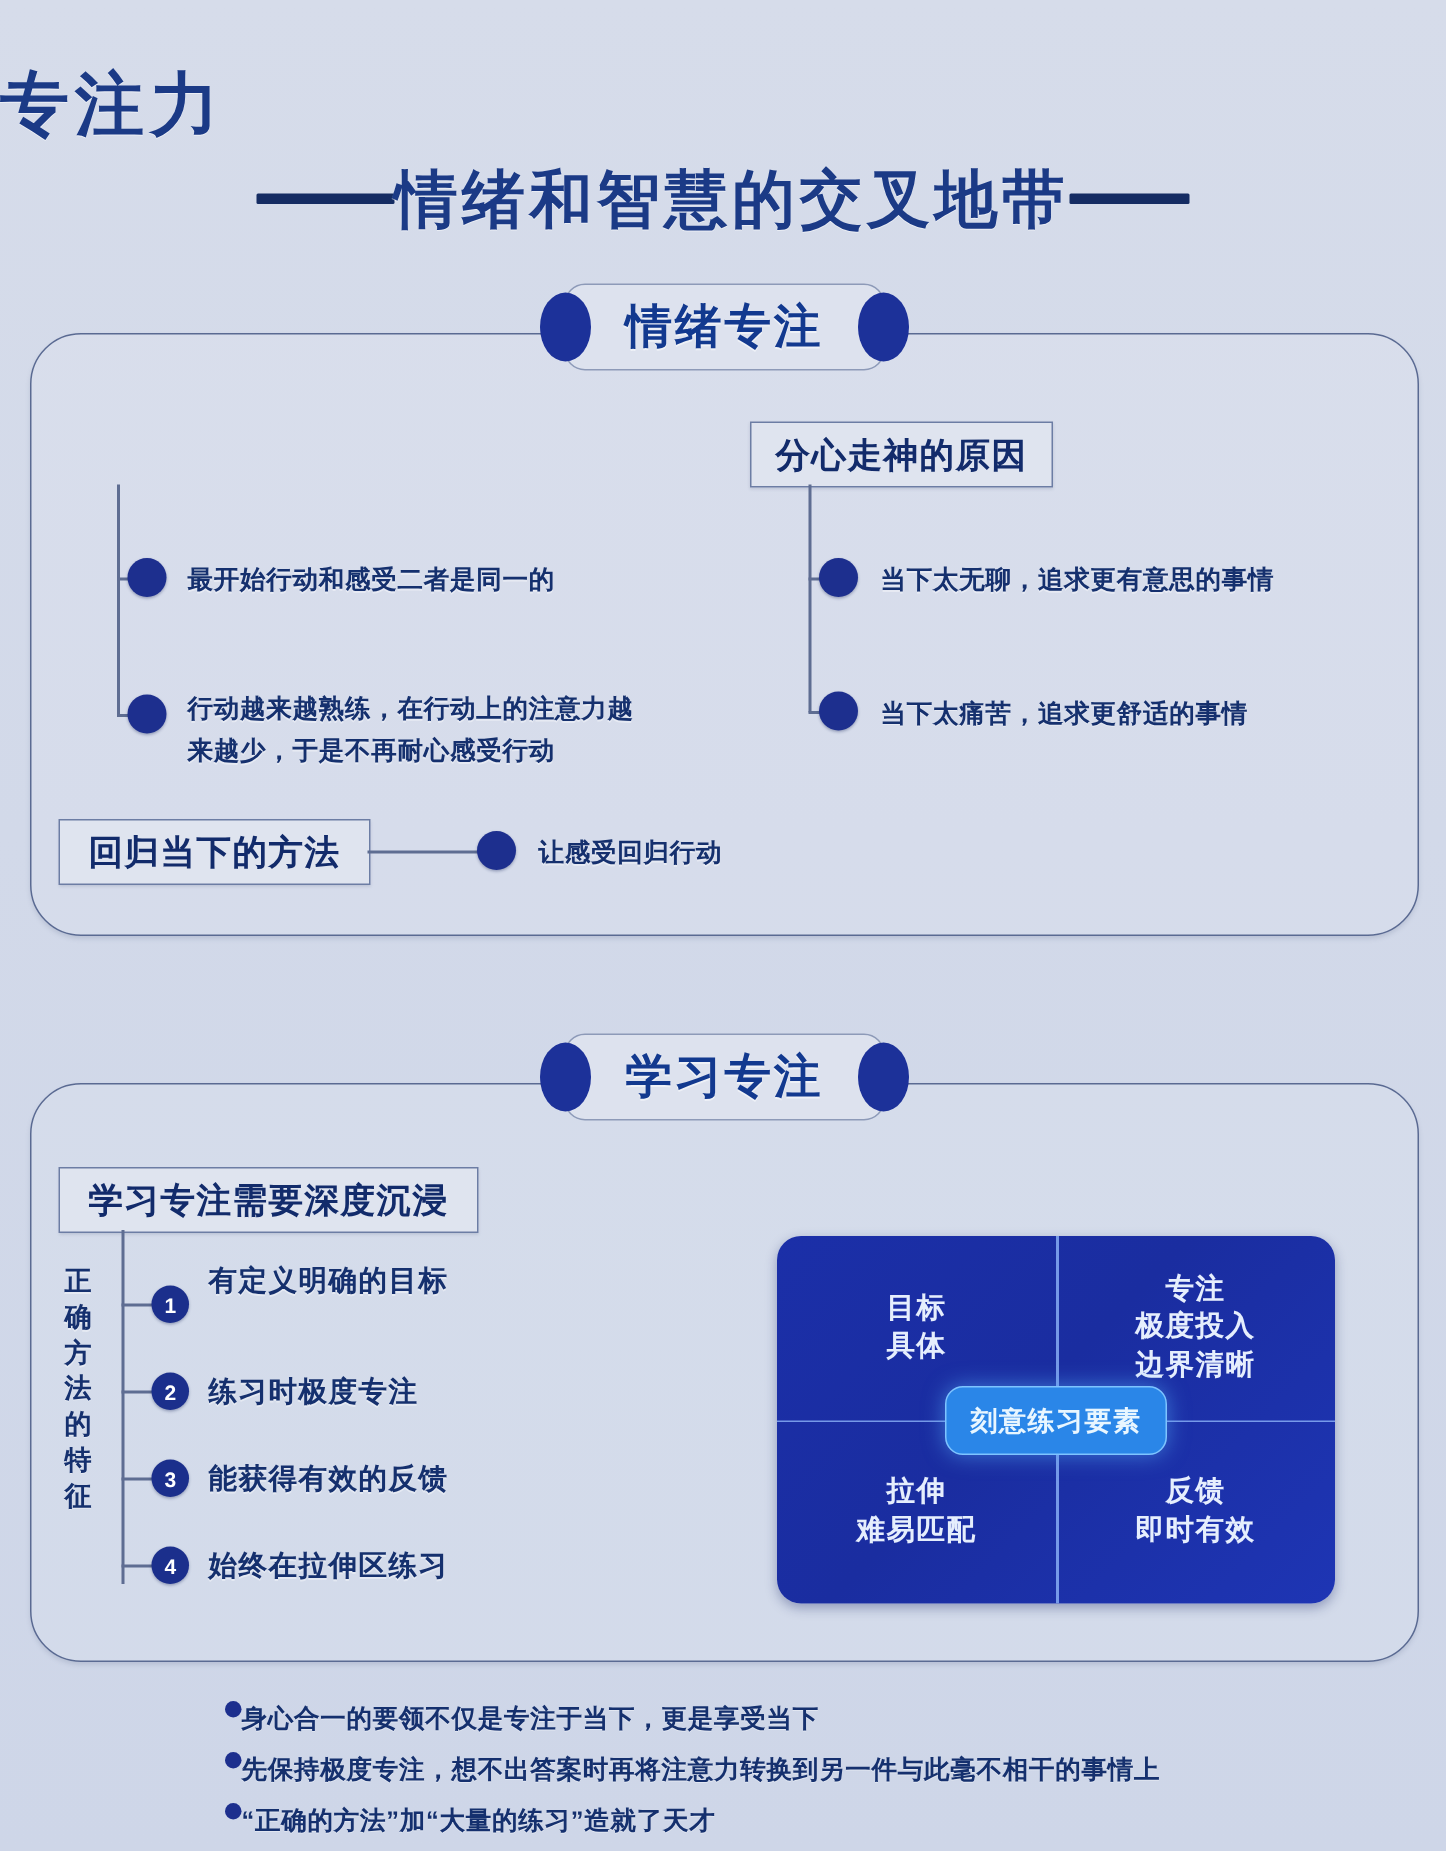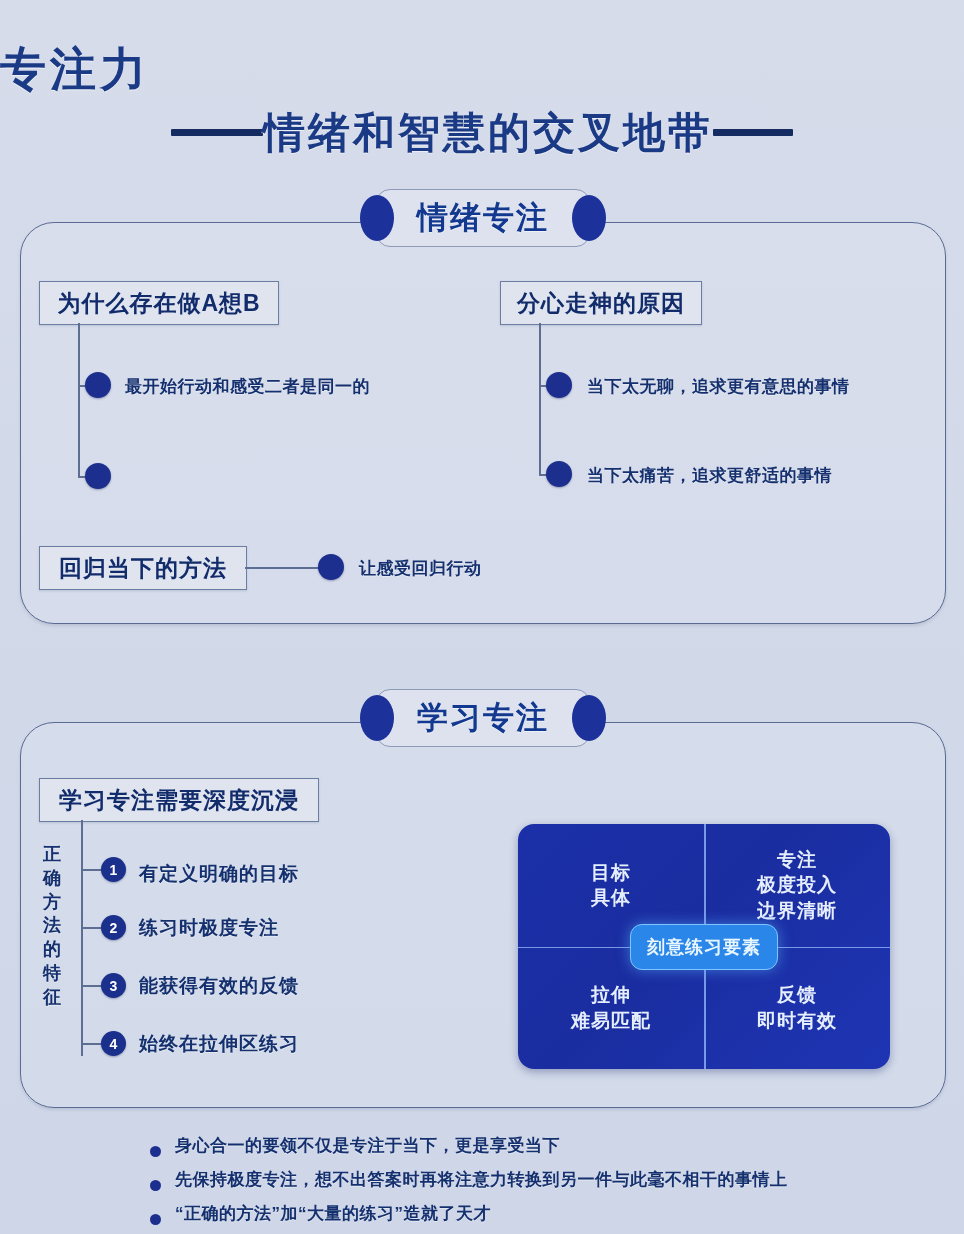--- a/index.html
+++ b/index.html
@@ -139,21 +139,21 @@
     padding:10px 16px;border-radius:12px;
     background:#2a86e8;
     border:1.5px solid #7ec4ff;
     color:#e8f6ff;font-size:18px;font-weight:700;letter-spacing:1px;
     white-space:nowrap;
     box-shadow:0 0 14px rgba(90,180,255,.55);
   }
 
   
   #footer{position:absolute;left:0;top:1128px;width:964px;height:106px;}
-  .fitem{position:absolute;display:flex;align-items:flex-end;gap:14px;left:150px;}
+  .fitem{position:absolute;display:flex;align-items:flex-start;left:150px;}
   .fdot{width:11px;height:11px;border-radius:50%;background:#1d2f8e;flex:0 0 auto;}
   .ftext{font-size:17px;font-weight:700;color:#15306e;letter-spacing:.5px;white-space:nowrap;
          text-shadow:0 1px 0 rgba(255,255,255,.4);}
 </style>
 </head>
 <body>
 
 <div class="page">
 
   <div class="title-wrap">
@@ -166,30 +166,31 @@
   </div>
 
   <div class="card" id="card-emotion">
 
     <div class="badge" id="badge-emotion">
       <span class="dot l"></span>
       <span class="badge-text">情绪专注</span>
       <span class="dot r"></span>
     </div>
 
-    <div class="lbox" style="left:18px;top:58px;width:238px;height:42px;">为什么存在做A想B</div>
 
     <div class="vline" style="left:57px;top:100px;height:154px;"></div>
     <div class="hline" style="left:57px;top:162px;width:28px;"></div>
     <div class="hline" style="left:57px;top:253px;width:28px;"></div>
 
     <div class="bdot" style="left:64px;top:149px;"></div>
     <div class="btext" style="left:104px;top:150px;width:330px;">最开始行动和感受二者是同一的</div>
 
     <div class="bdot" style="left:64px;top:240px;"></div>
+    <div class="btext" style="left:104px;top:236px;width:350px;white-space:pre-line;">行动越来越熟练，在行动上的注意力越
+来越少，于是不再耐心感受行动</div>
 
     <div class="lbox" style="left:479px;top:58px;width:200px;height:42px;">分心走神的原因</div>
     <div class="vline" style="left:518px;top:100px;height:152px;"></div>
     <div class="hline" style="left:518px;top:162px;width:28px;"></div>
     <div class="hline" style="left:518px;top:251px;width:28px;"></div>
 
     <div class="bdot" style="left:525px;top:149px;"></div>
     <div class="btext" style="left:566px;top:150px;width:330px;">当下太无聊，追求更有意思的事情</div>
 
     <div class="bdot" style="left:525px;top:238px;"></div>
@@ -213,21 +214,21 @@
 
     <div class="vlabel" style="left:20px;top:120px;">正确方法的特征</div>
 
     <div class="vline" style="left:60px;top:97px;height:236px;"></div>
     <div class="hline" style="left:60px;top:146px;width:22px;"></div>
     <div class="hline" style="left:60px;top:204px;width:22px;"></div>
     <div class="hline" style="left:60px;top:262px;width:22px;"></div>
     <div class="hline" style="left:60px;top:320px;width:22px;"></div>
 
     <div class="numdot" style="left:80px;top:134px;">1</div>
-    <div class="numtext" style="left:118px;top:138px;">有定义明确的目标</div>
+    <div class="numtext" style="left:118px;top:118px;">有定义明确的目标</div>
 
     <div class="numdot" style="left:80px;top:192px;">2</div>
     <div class="numtext" style="left:118px;top:192px;">练习时极度专注</div>
 
     <div class="numdot" style="left:80px;top:250px;">3</div>
     <div class="numtext" style="left:118px;top:250px;">能获得有效的反馈</div>
 
     <div class="numdot" style="left:80px;top:308px;">4</div>
     <div class="numtext" style="left:118px;top:308px;">始终在拉伸区练习</div>
   </div>

